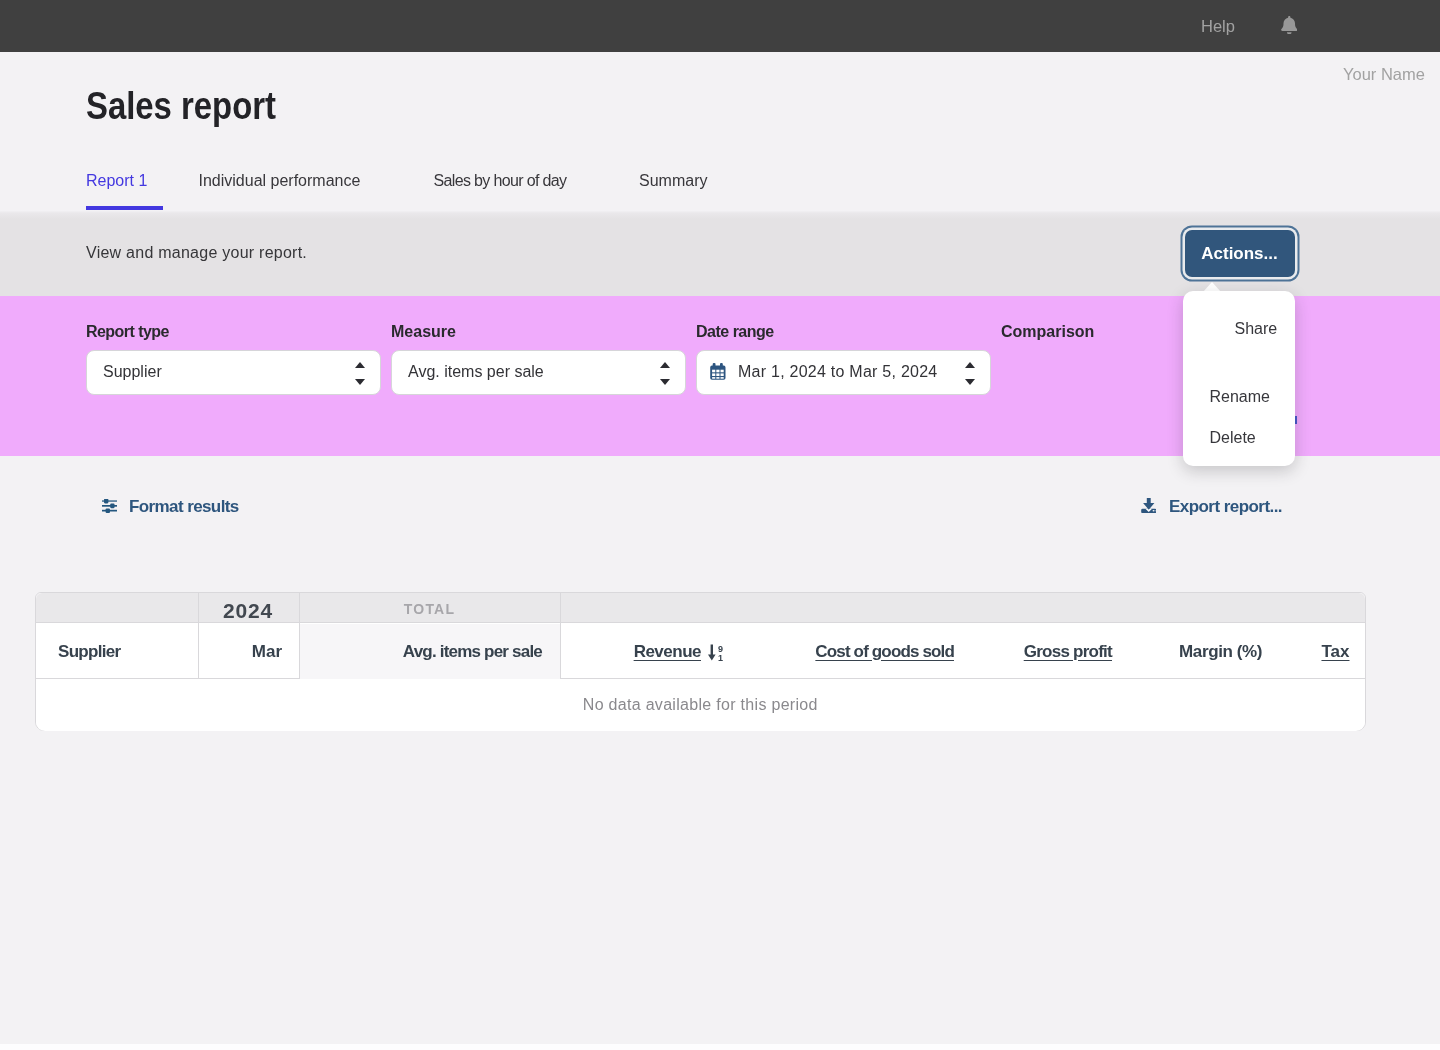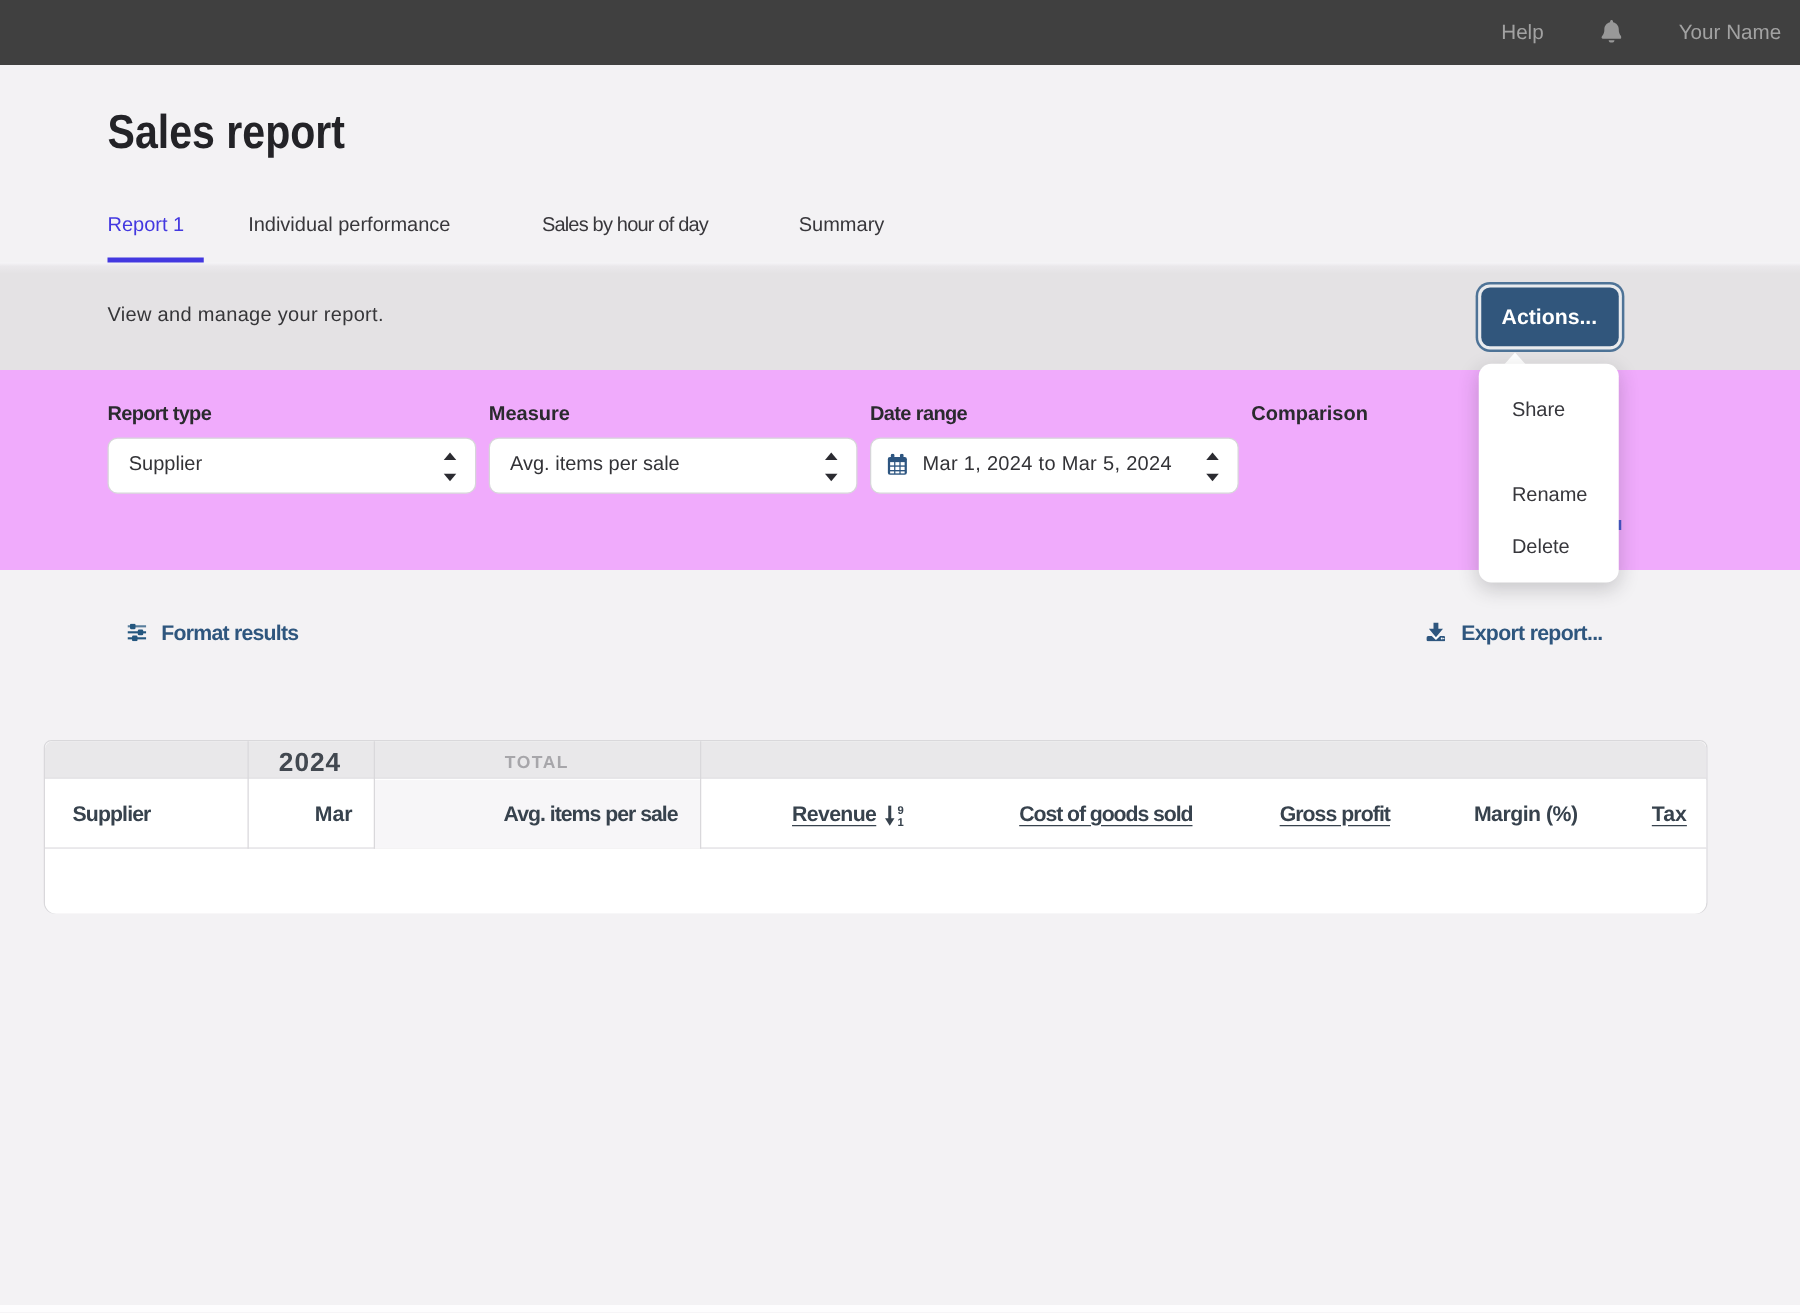--- a/index.html
+++ b/index.html
@@ -64,21 +64,21 @@
   .mi { position:absolute; left:26.5px; font-size:16px; color:#37373c; }
 </style>
 </head>
 <body>
 
 <div id="topbar">
   <div class="item" id="tHelp" style="left: 1201px;">Help</div>
   <svg id="bell" style="position:absolute; left:1280.5px; top:15.5px;" width="16.5" height="18.5" viewBox="0 0 448 512">
     <path fill="#989898" d="M224 0c-17.7 0-32 14.3-32 32v19.2C119 66 64 130.6 64 208v18.8c0 47-17.3 92.4-48.5 127.6l-7.4 8.3c-8.4 9.4-10.4 22.9-5.3 34.4S19.4 416 32 416H416c12.6 0 24-7.4 29.2-18.9s3.1-25-5.3-34.4l-7.4-8.3C401.3 319.2 384 273.9 384 226.8V208c0-77.4-55-142-128-156.8V32c0-17.7-14.3-32-32-32zm45.3 493.3c12-12 18.7-28.3 18.7-45.3H224 160c0 17 6.7 33.3 18.7 45.3s28.3 18.7 45.3 18.7s33.3-6.7 45.3-18.7z"></path>
   </svg>
-  <div class="item" id="tName" style="left: 1343px;">Your Name</div>
+  <div class="item" id="tName" style="left: 1343px; margin-top: 48px;">Your Name</div>
 </div>
 
 <div id="h1">Sales report</div>
 
 <div class="tab" id="tab1" style="left: 86px;">Report 1</div>
 <div class="tab" id="tab2" style="left: 198.5px;">Individual performance</div>
 <div class="tab" id="tab3" style="letter-spacing: -0.65px; left: 433.5px;">Sales by hour of day</div>
 <div class="tab" id="tab4" style="left: 639px;">Summary</div>
 <div id="tabline"></div>
 
@@ -172,23 +172,24 @@
       <rect x="2.6" y="0.5" width="2.4" height="11.5"></rect>
       <path d="M0 10.5 L7.6 10.5 L3.8 16.5 Z"></path>
     </g>
     <text x="10" y="7.5" font-size="9" font-weight="bold" fill="#37424d" font-family="Liberation Sans">9</text>
     <text x="10" y="17" font-size="9" font-weight="bold" fill="#37424d" font-family="Liberation Sans">1</text>
   </svg>
   <div class="th thu" style="right:410.5px; top:49px; letter-spacing:-0.85px;margin-left:18px;">Cost of goods sold</div>
   <div class="th thu" style="right:252.5px; top:49px; letter-spacing:-0.75px;">Gross profit</div>
   <div class="th" style="right:102.5px; top:49px; letter-spacing:-0.4px;">Margin (%)</div>
   <div class="th thu" style="right:15px; top:49px;">Tax</div>
+  <div class="abs" style="left:0; top:103px; width:100%; text-align:center; font-size:16px; letter-spacing:0.3px; color:#8a898d;">No data available for this period</div>
 </div>
 
 <div class="abs" style="left:0; top:1043.5px; width:1440px; height:6.5px; background:#fdfdfe;"></div>
 
 <div class="abs" style="left:1293.5px; top:415.5px; width:3px; height:8px; background:#4656c8;"></div>
 <div id="caret"></div>
 <div id="popup">
-  <div class="mi" style="top:29.5px;">Share</div>
+  <div class="mi" style="top:29.5px;margin-left:25px;">Share</div>
   <div class="mi" style="top:84px;margin-top:13px;">Rename</div>
   <div class="mi" style="top:138.5px;">Delete</div>
 </div>
 
 </body></html>

